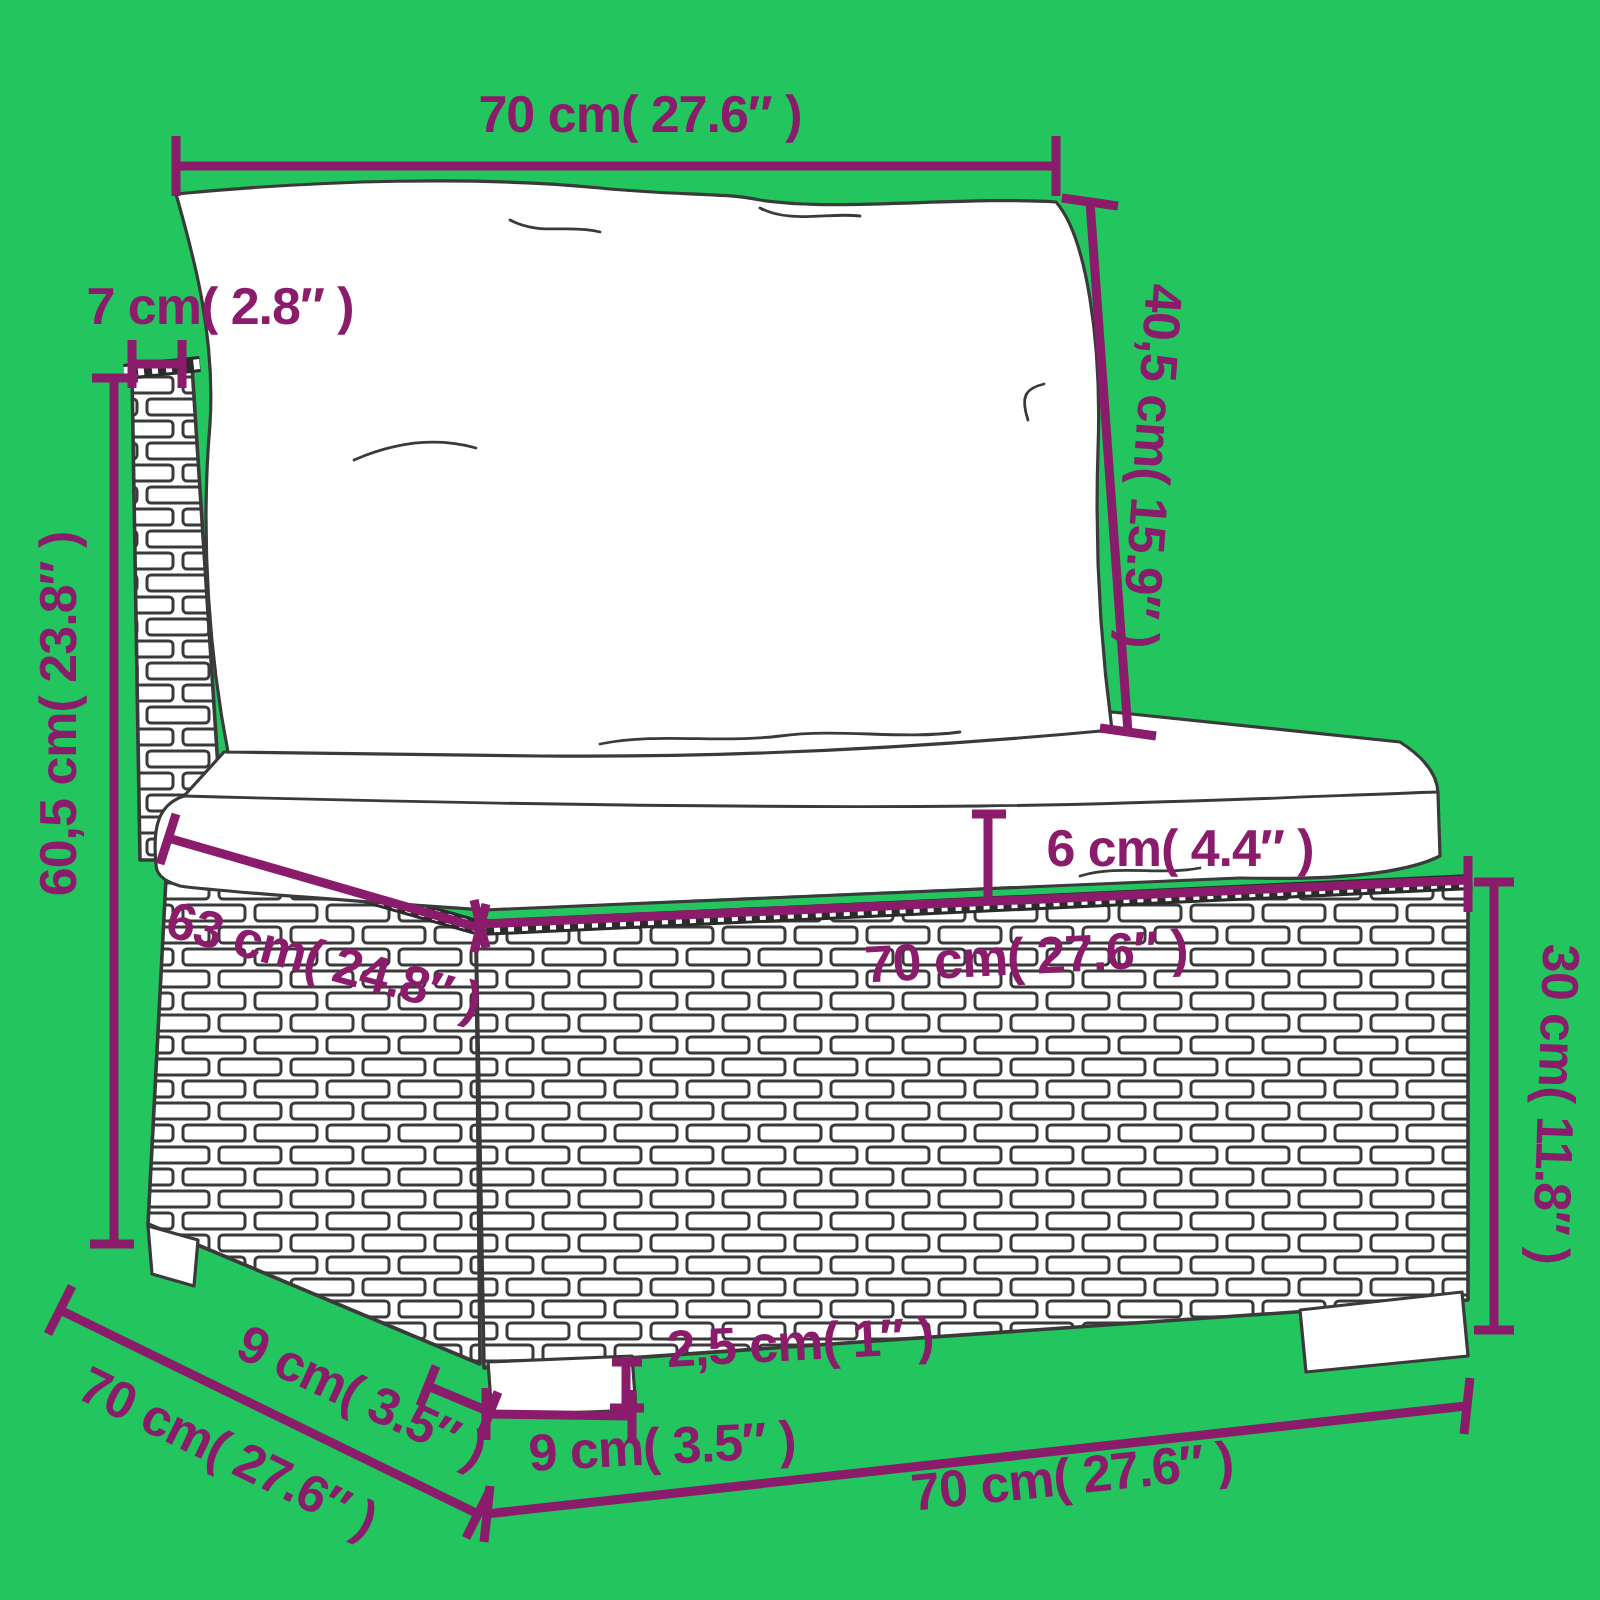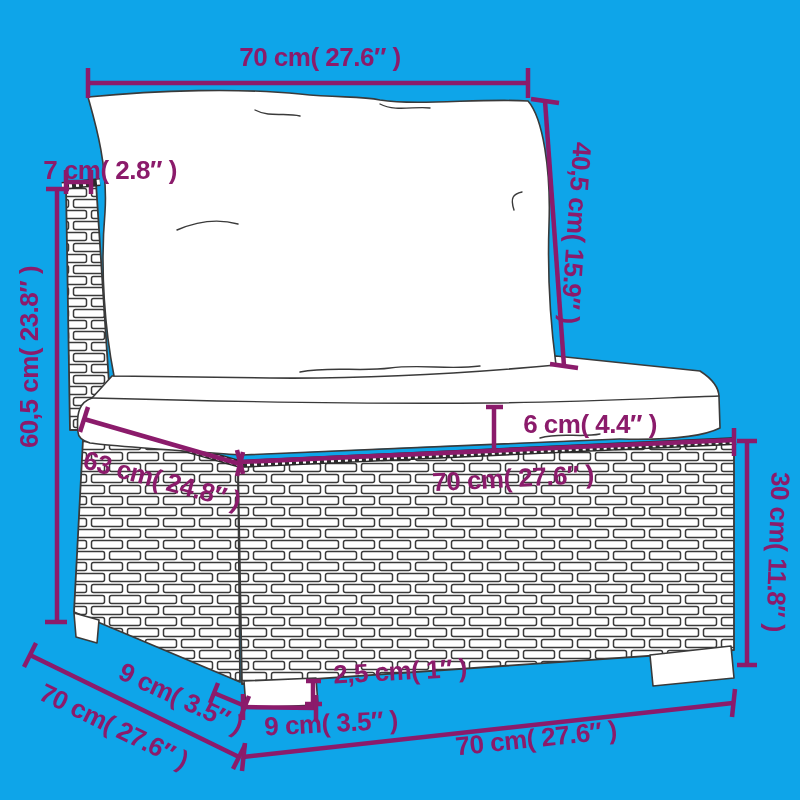--- a/index.html
+++ b/index.html
@@ -1,23 +1,23 @@
 <!DOCTYPE html>
 <html style="--dim: #8b1b6b; --line: #3a3a3a;"><head>
 <meta charset="utf-8">
 <style>
   :root { --dim:#8b1b6b; --line:#3a3a3a; }
   html,body{margin:0;padding:0;background:#fff;}
-  .stage{position:relative;width:800px;height:800px;background:#0ea5e9;overflow:hidden;
+  .stage{position:relative;width:800px;height:800px;background:#22c55e;overflow:hidden;
          font-family:"Liberation Sans",sans-serif;}
   .stage svg{position:absolute;left:0;top:0;}
   .dim{position:absolute;font-weight:700;font-size:26px;letter-spacing:-0.5px;
        color:var(--dim);white-space:nowrap;line-height:1;}
   .l-top-width   {left:320px;top:57px; transform:translate(-50%,-50%);}
-  .l-frame       {left:110px;top:170px;transform:translate(-50%,-50%);}
+  .l-frame       {left:110px;top:153px;transform:translate(-50%,-50%);}
   .l-back-height {left:29px; top:357px;transform:translate(-50%,-50%) rotate(-90deg);}
   .l-cushion-h   {left:576px;top:233px;transform:translate(-50%,-50%) rotate(94deg);}
   .l-seat-depth  {left:162px;top:480px;transform:translate(-50%,-50%) rotate(15deg);}
   .l-cushion-t   {left:590px;top:424px;transform:translate(-50%,-50%);}
   .l-seat-width  {left:513px;top:478px;transform:translate(-50%,-50%) rotate(-3deg);}
   .l-base-h      {left:778px;top:552px;transform:translate(-50%,-50%) rotate(92deg);}
   .l-foot-h      {left:400px;top:671px;transform:translate(-50%,-50%) rotate(-3deg);}
   .l-foot-w      {left:331px;top:723px;transform:translate(-50%,-50%) rotate(-3deg);}
   .l-side-foot   {left:181px;top:698px;transform:translate(-50%,-50%) rotate(25deg);}
   .l-depth       {left:114px;top:726px;transform:translate(-50%,-50%) rotate(26deg);}

